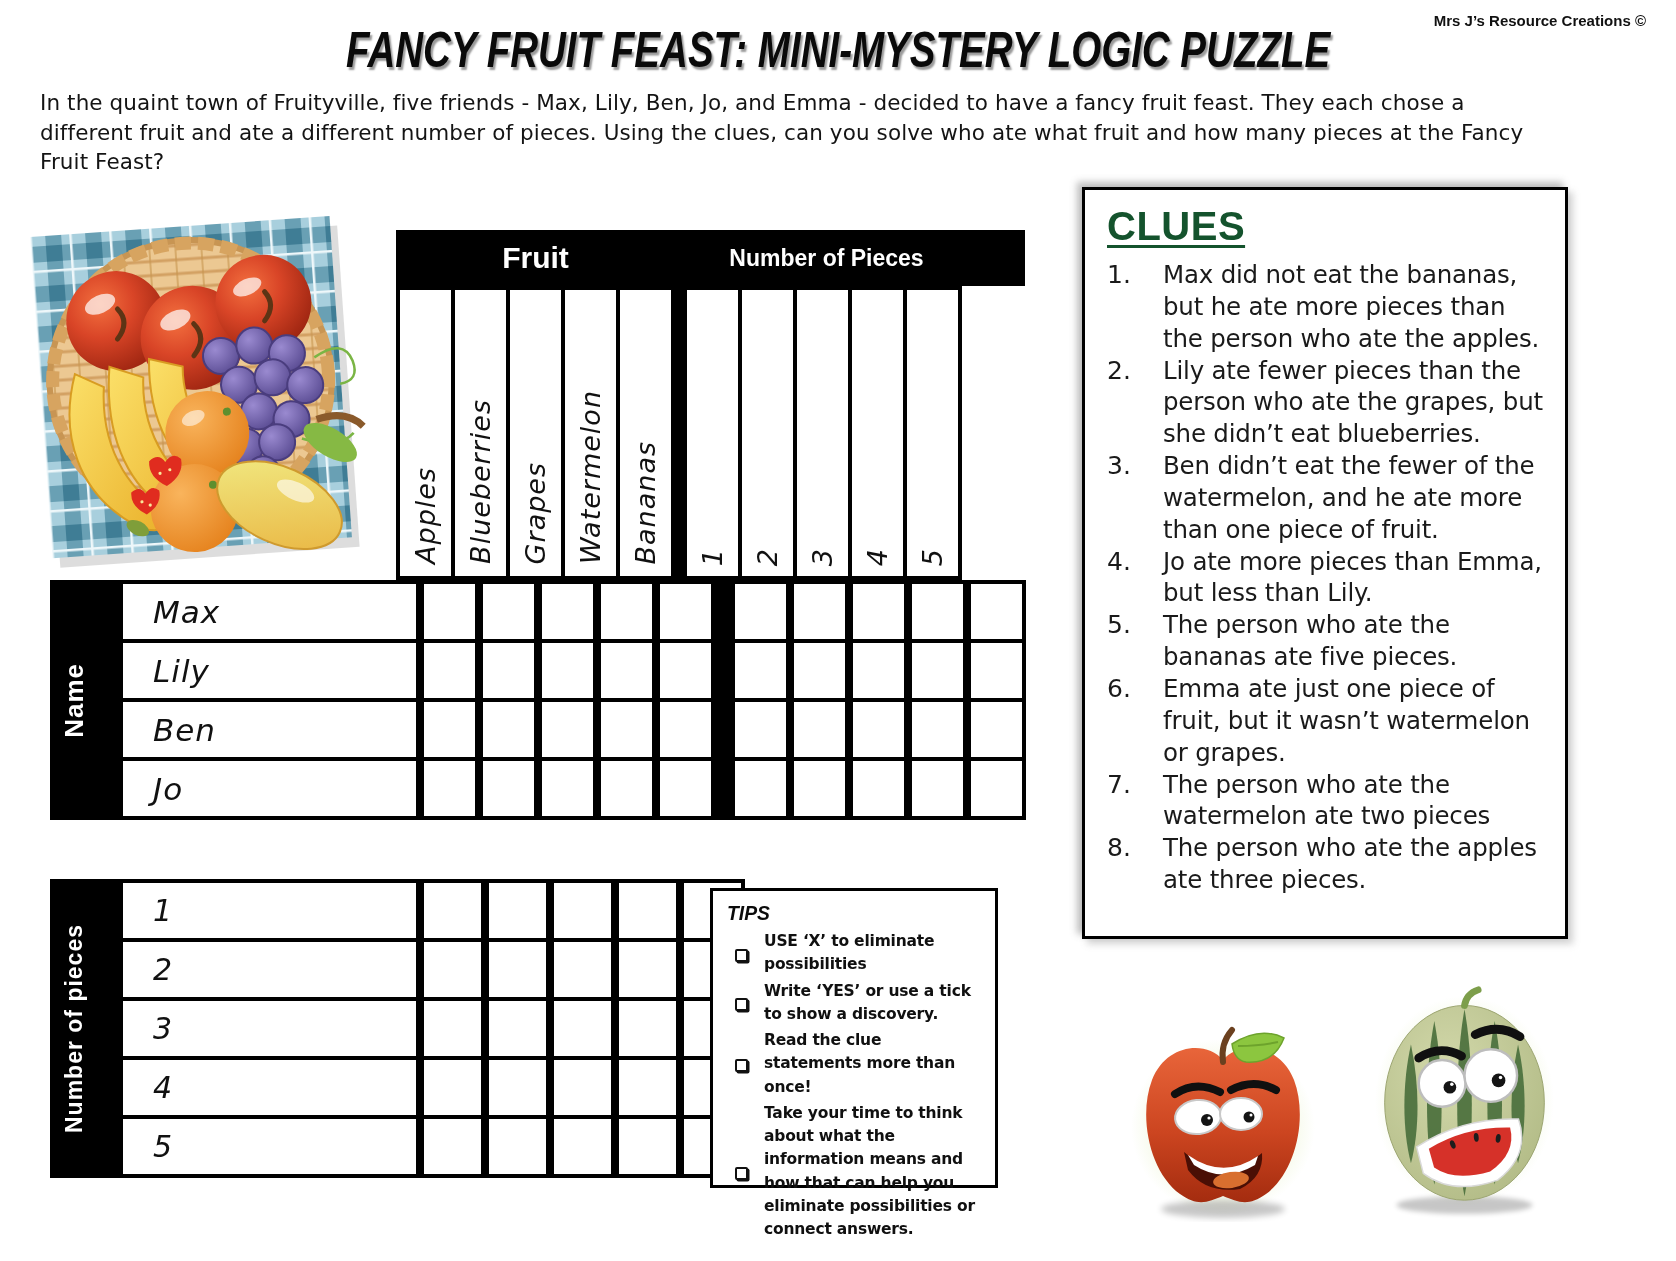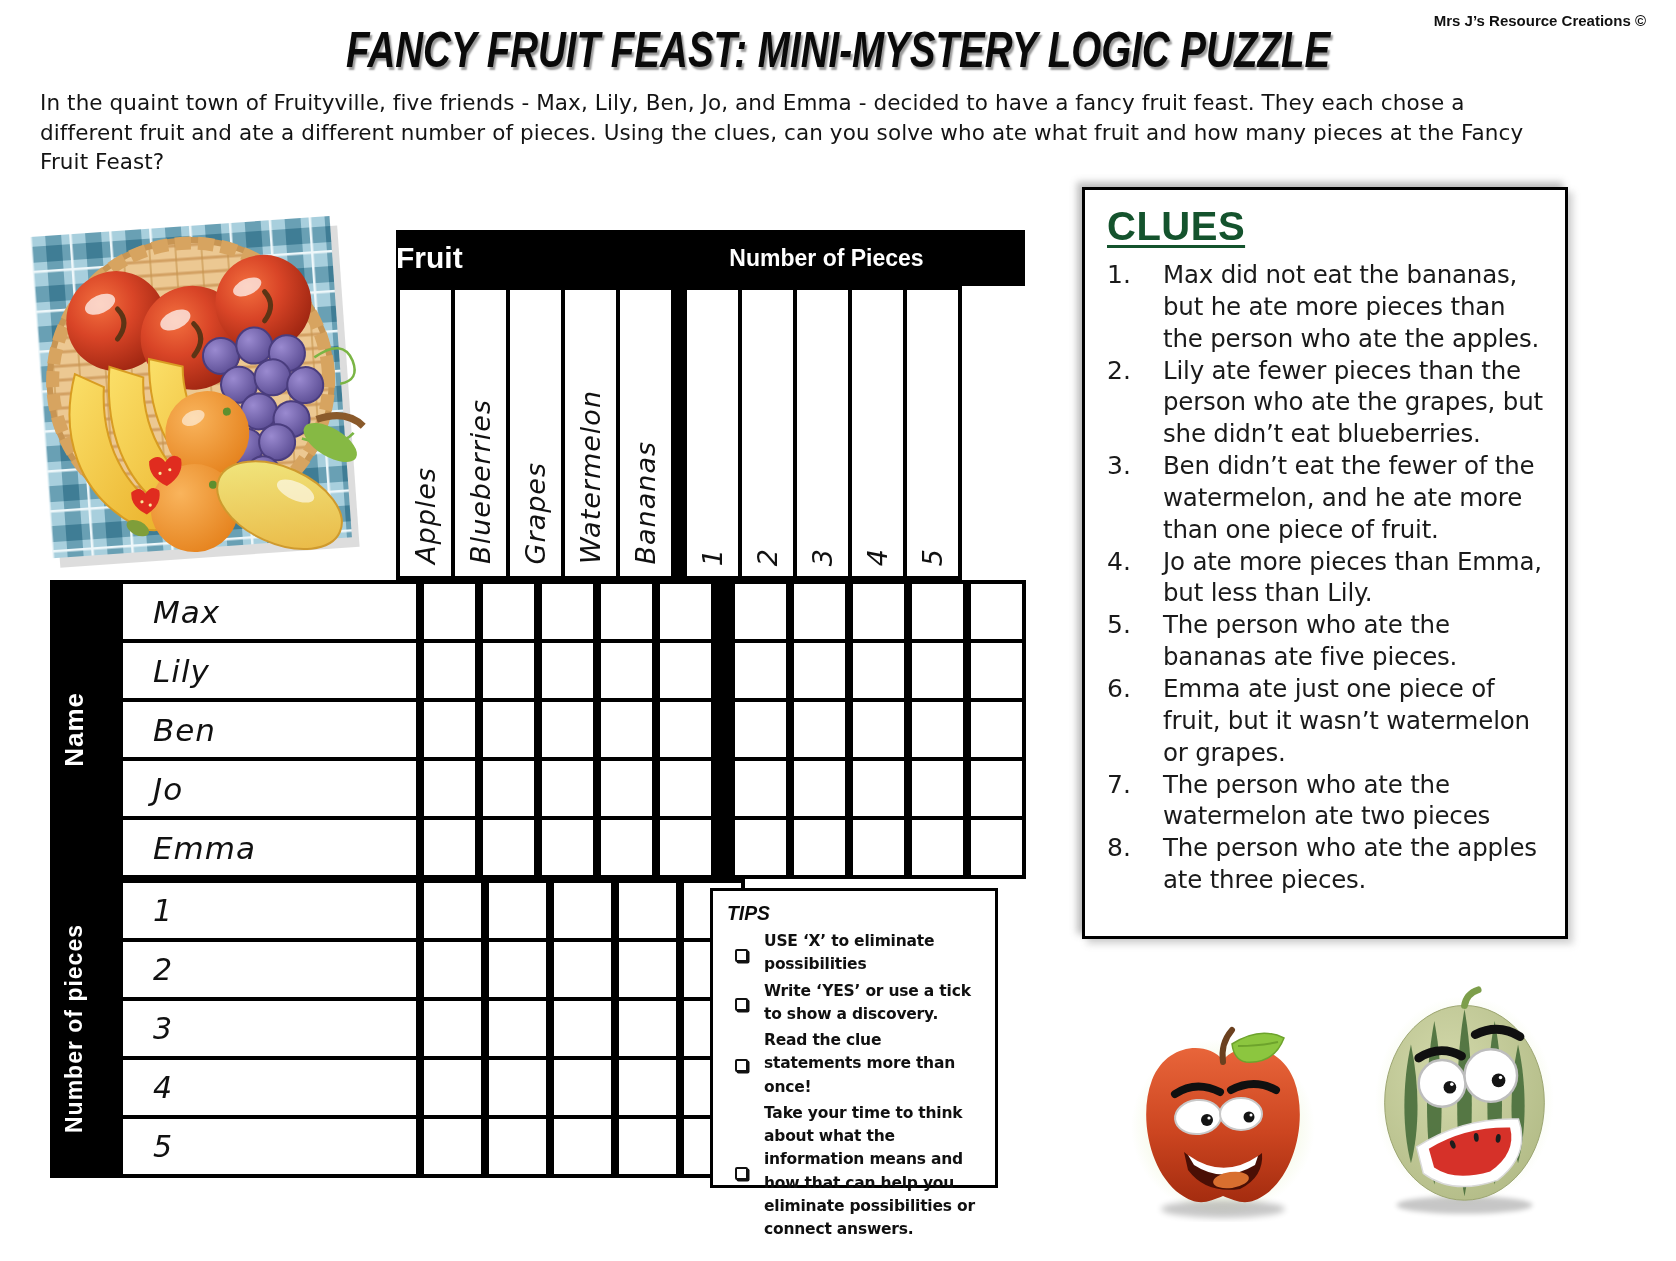--- a/index.html
+++ b/index.html
@@ -35,21 +35,21 @@
 
   
   .hand { font-style: italic; letter-spacing: 1px; color:#111; }
 
   
   .header-bar {
     position:absolute; left:396px; top:230px; width:629px; height:56px;
     background:#000; color:#fff; display:flex; align-items:center;
     font-family:"Liberation Sans", sans-serif; font-weight:bold;
   }
-  .header-bar .fh { width:279px; text-align:left; font-size:30px; }
+  .header-bar .fh { width:279px; text-align:center; font-size:30px; }
   .header-bar .ph { width:287px; margin-left:8px; text-align:center; font-size:23px; }
 
   .collabels {
     position:absolute; left:396px; top:286px; width:566px; height:294px;
     background:#000; padding:4px; display:flex; gap:4px;
   }
   .clcell {
     width:51px; background:#fff;
     display:flex; align-items:flex-end; justify-content:center;
   }
@@ -322,34 +322,20 @@
         <div class="c"></div>
         <div class="c"></div>
         <div class="c"></div>
       <div class="dvd"></div>
       <div class="c"></div>
         <div class="c"></div>
         <div class="c"></div>
         <div class="c"></div>
         <div class="c"></div>
     </div>
-    <div class="row">
-      <div class="lbl hand">Emma</div>
-      <div class="c"></div>
-        <div class="c"></div>
-        <div class="c"></div>
-        <div class="c"></div>
-        <div class="c"></div>
-      <div class="dvd"></div>
-      <div class="c"></div>
-        <div class="c"></div>
-        <div class="c"></div>
-        <div class="c"></div>
-        <div class="c"></div>
-    </div>
   </div>
 </div>
 
 <div class="pieces-block">
   <div class="sidebar">
       <span>Number of pieces</span>
     </div>
   <div class="rows">
     <div class="row">
       <div class="lbl hand">1</div>

